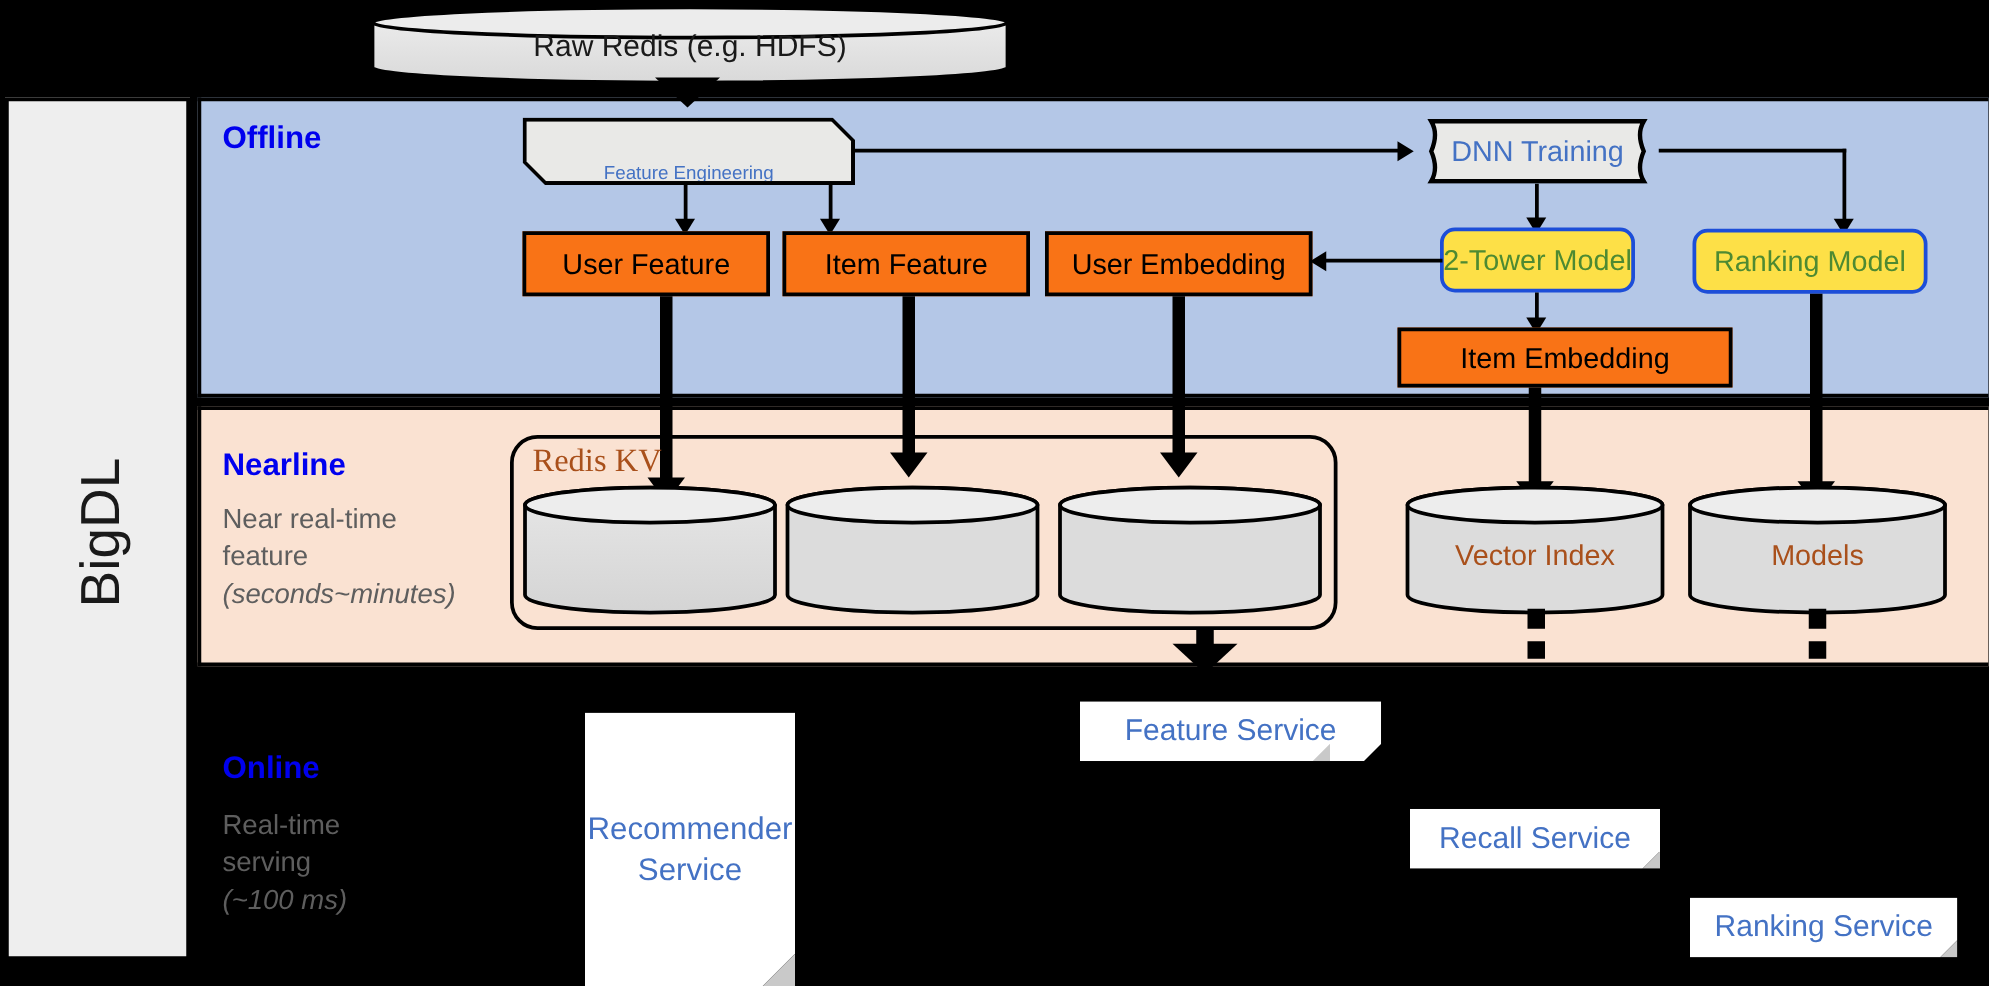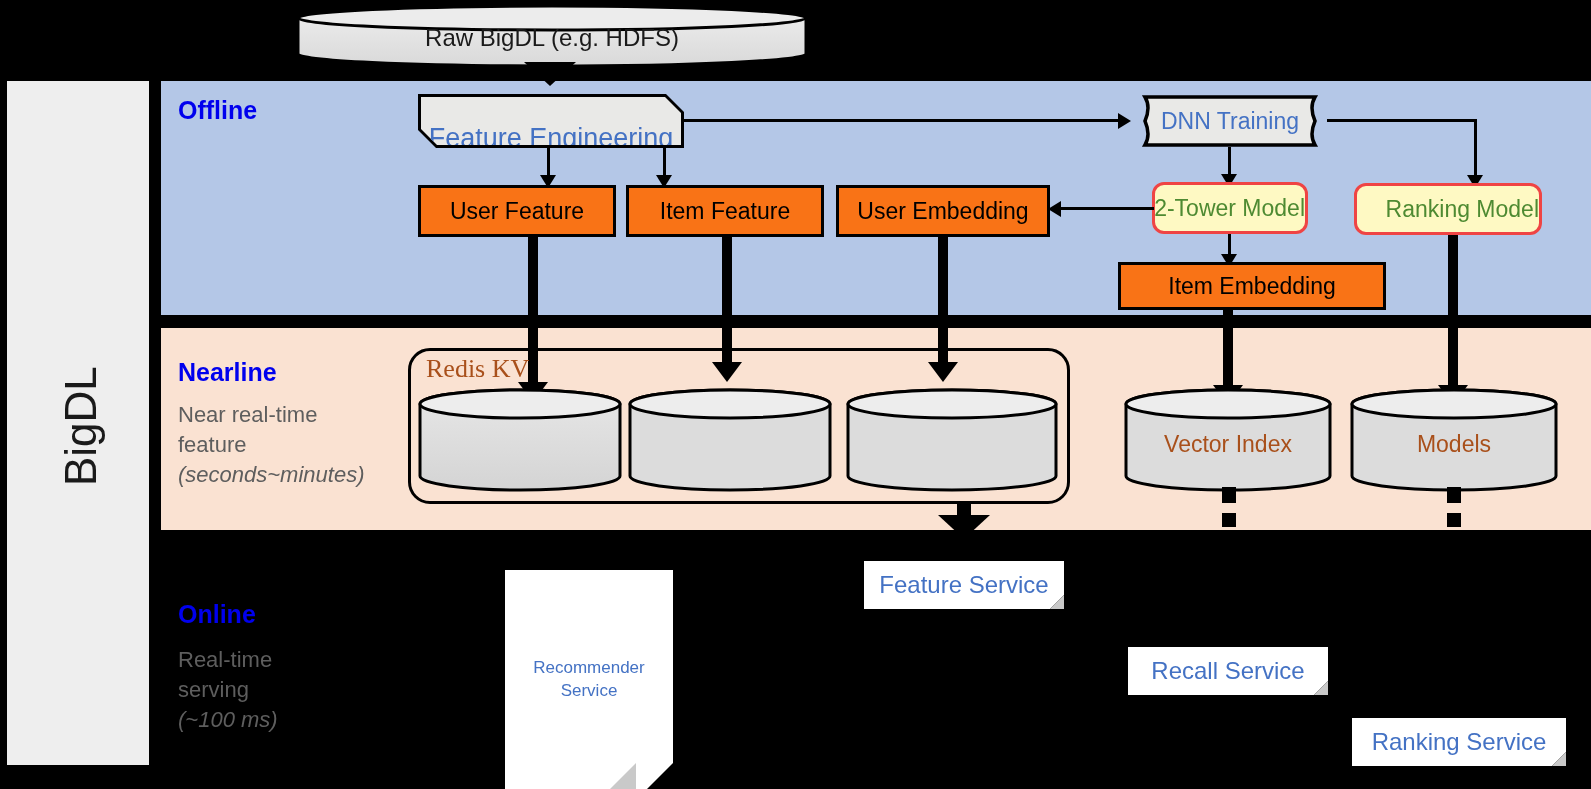--- a/index.html
+++ b/index.html
@@ -105,23 +105,22 @@
     text-align: center;
     font-size: 23px;
     white-space: nowrap;
   }
   .node-gray {
     background: #f97316;
     border: 3px solid #000;
     color: #000000;
   }
   .node-light {
-    background: #fef9c3;
-    border: 3px solid #ef4444;
-    justify-content: flex-end;
+    background: #fde047;
+    border: 3px solid #1d4ed8;
   }
   .txt-blue  { color: #4472c4; }
   .txt-green { color: #4e8a32; }
   .txt-brown { color: #a9501b; }
 
   .rounded { border-radius: 12px; }
   .chamfer-outer {
     background: #000;
     clip-path: polygon(0 0, calc(100% - 18px) 0, 100% 18px, 100% 100%, 18px 100%, 0 calc(100% - 18px));
   }
@@ -219,24 +218,23 @@
     box-sizing: border-box;
     display: flex;
     align-items: center;
     justify-content: center;
     text-align: center;
     color: #4472c4;
     font-size: 24px;
     clip-path: polygon(0 0, 100% 0, 100% calc(100% - 14px), calc(100% - 14px) 100%, 0 100%);
   }
   .service-big {
-    font-size: 17px;
+    font-size: 25px;
     line-height: 1.3;
     clip-path: polygon(0 0, 100% 0, 100% calc(100% - 26px), calc(100% - 26px) 100%, 0 100%);
-    margin-left: 37px;
   }
   .fold {
     position: absolute;
     background: #c9c9c9;
   }
 </style>
 </head>
 <body>
 
 <div id="stage">
@@ -269,29 +267,29 @@
     <svg width="512" height="64" viewBox="0 0 512 64">
       <defs>
         <linearGradient id="gflat" x1="0" y1="0" x2="0" y2="1">
           <stop offset="0%" stop-color="#efefef"></stop>
           <stop offset="100%" stop-color="#d9d9d9"></stop>
         </linearGradient>
       </defs>
       <path d="M2 14 A 254 12 0 0 1 510 14 L510 50 A 254 12 0 0 1 2 50 Z" fill="url(#gflat)" stroke="#000" stroke-width="3"></path>
       <ellipse cx="256" cy="14" rx="254" ry="12" fill="#ececec" stroke="#000" stroke-width="3"></ellipse>
     </svg>
-    <div class="cyl-label" style="top:20px; font-size:24px; color:#1a1a1a;">Raw BigDL (e.g. HDFS)</div>
+    <div class="cyl-label" style="top:20px; font-size:24px; color:#1a1a1a;">Raw Redis (e.g. HDFS)</div>
   </div>
 
   <div class="conn thin-v" style="left:549px; top:64px; height:16px;"></div>
   <div class="arrow-down-fat" style="left:524px; top:62px; border-left-width:26px; border-right-width:26px; border-top-width:24px;"></div>
 
   <div class="node chamfer-outer" style="left:418px; top:94px; width:266px; height:54px;">
     <div class="chamfer-inner">
-      <span class="txt-blue" style="font-size:27px;margin-top:34px;">Feature Engineering</span>
+      <span class="txt-blue" style="font-size:15px;margin-top:34px;">Feature Engineering</span>
     </div>
   </div>
 
   <div class="node card-shape" style="left:1133px; top:95px; width:194px; height:52px; display:flex;">
     <svg width="194" height="52" viewBox="0 0 194 52">
       <path d="M12 2 L182 2 Q176 12 182 26 Q176 40 182 50 L12 50 Q18 40 12 26 Q18 12 12 2 Z" fill="#e9e9e7" stroke="#000" stroke-width="3.5"></path>
     </svg>
     <div class="card-label txt-blue" style="font-size:23px;">DNN Training</div>
   </div>
 
@@ -413,21 +411,21 @@
   <div class="stub-sq" style="left:1447px; top:513px; width:14px; height:14px;"></div>
 
   <div class="service service-big" style="left:468px; top:570px; width:168px; height:219px;">
     <span>
       <span>Recommender</span><br>
       <span>Service</span>
     </span>
   </div>
   <div class="fold" style="left:610px; top:763px; width:26px; height:26px; clip-path:polygon(0 100%, 100% 0, 100% 100%);"></div>
 
-  <div class="service" style="left:864px; top:561px; width:200px; height:48px;">
+  <div class="service" style="left:864px; top:561px; width:241px; height:48px;">
     <span>Feature Service</span>
   </div>
   <div class="fold" style="left:1050px; top:595px; width:14px; height:14px; clip-path:polygon(0 100%, 100% 0, 100% 100%);"></div>
 
   <div class="service" style="left:1128px; top:647px; width:200px; height:48px;">
     <span>Recall Service</span>
   </div>
   <div class="fold" style="left:1314px; top:681px; width:14px; height:14px; clip-path:polygon(0 100%, 100% 0, 100% 100%);"></div>
 
   <div class="service" style="left:1352px; top:718px; width:214px; height:48px;">

